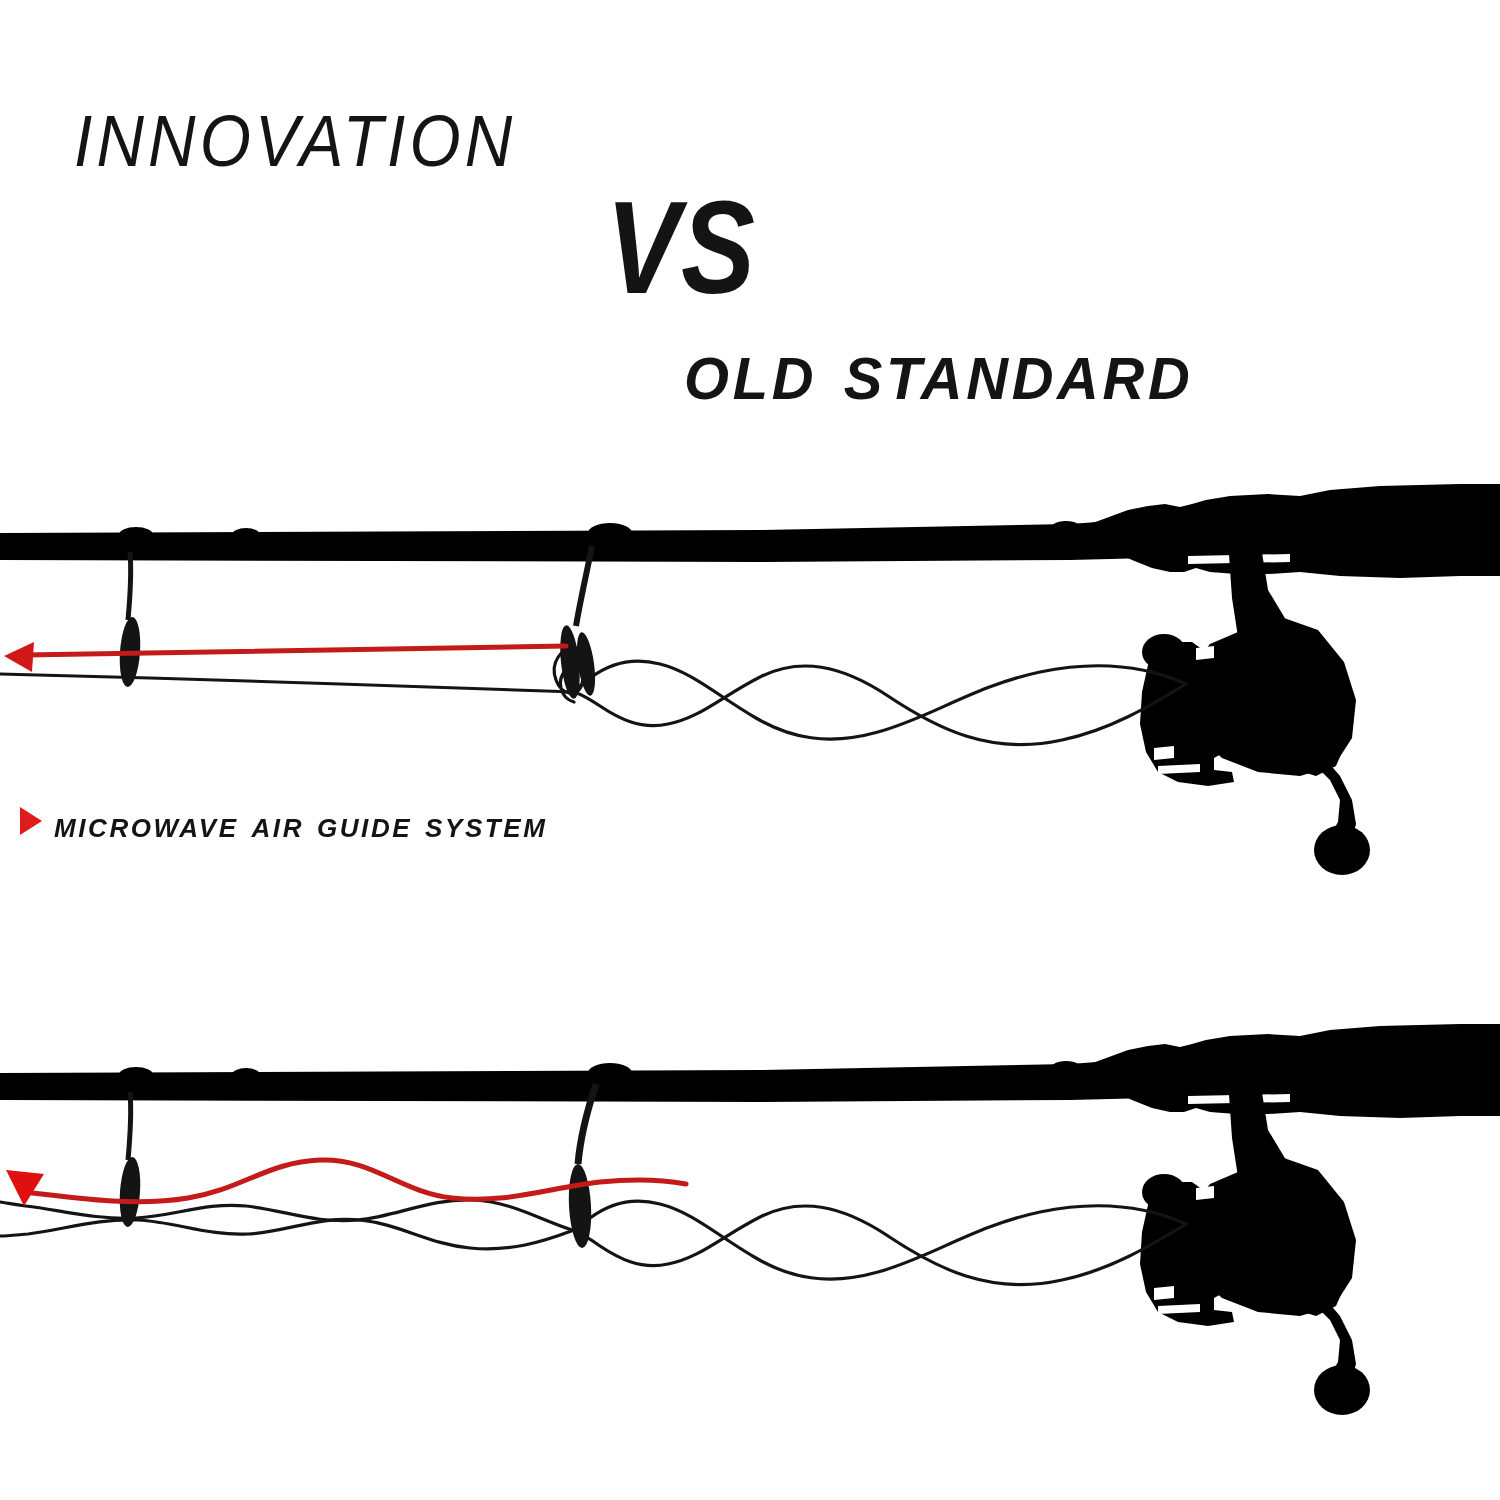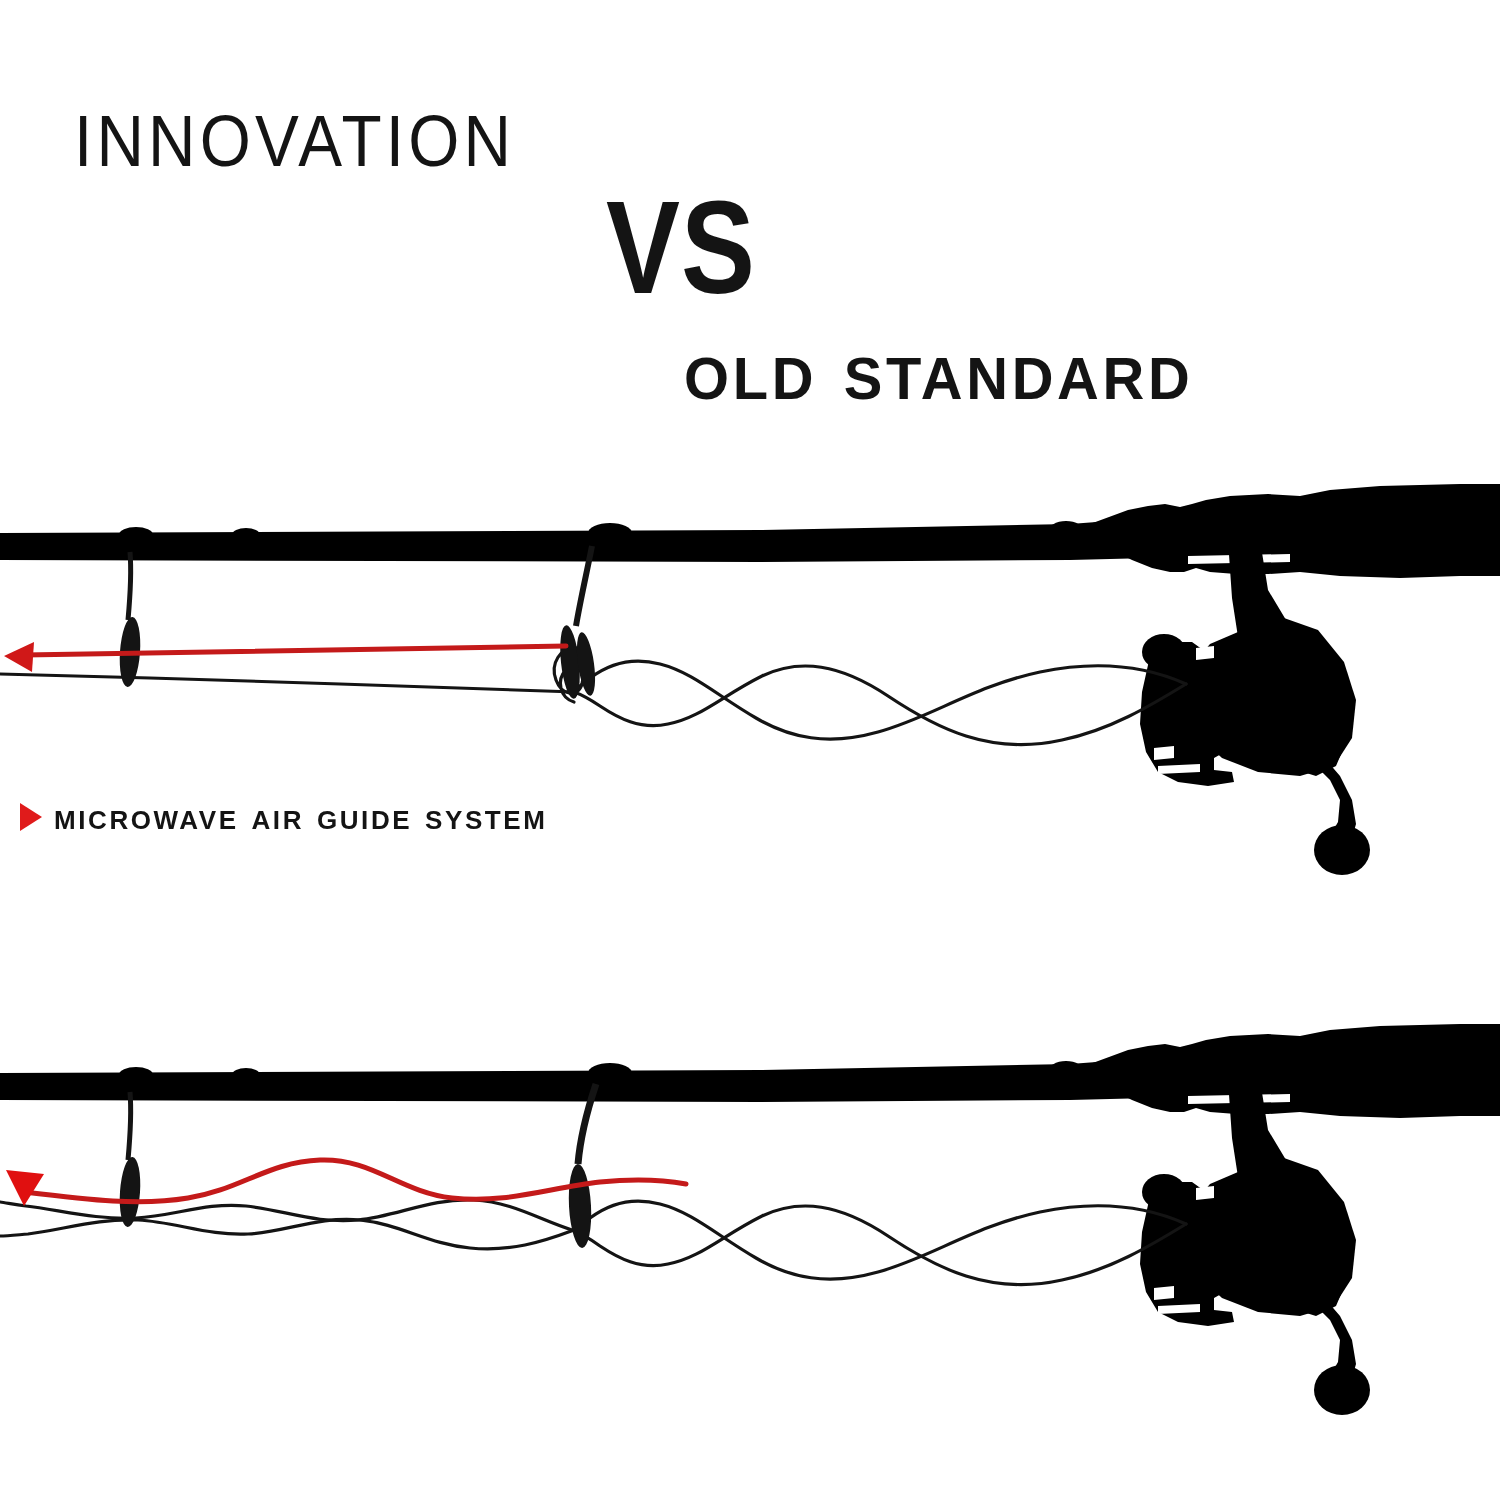--- a/index.html
+++ b/index.html
@@ -12,20 +12,21 @@
     height: 1500px;
     font-family: "Liberation Sans", sans-serif;
     overflow: hidden;
     position: relative;
   }
   #stage {
     position: relative;
     width: 1191px;
     height: 1500px;
     background: #ffffff;
+    font-style: italic;
   }
 
   
   .headline {
     position: absolute;
     left: 0;
     top: 0;
     width: 1500px;
     height: 430px;
     pointer-events: none;
@@ -87,20 +88,21 @@
   }
   .caption-text {
     color: #141414;
     font-family: "Liberation Sans", sans-serif;
     font-size: 37px;
     font-weight: 700;
     font-variant: small-caps;
     text-transform: lowercase;
     letter-spacing: 0.07em;
     line-height: 1;
+    margin-top: 8px;
   }
   .caption-micro { left: 20px; top: 798px; }
   .caption-old   { left: 20px; top: 1278px; }
 
   
   .panel {
     position: absolute;
     left: 0;
     width: 1500px;
     height: 420px;

